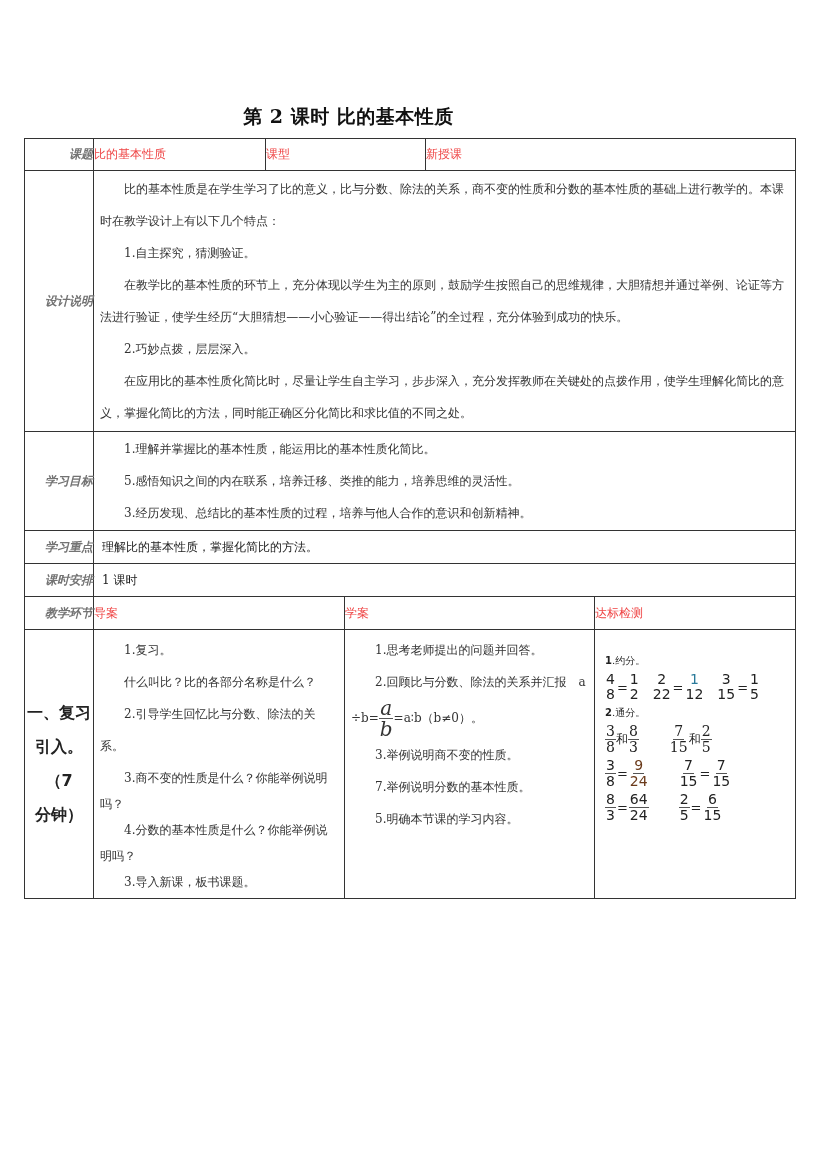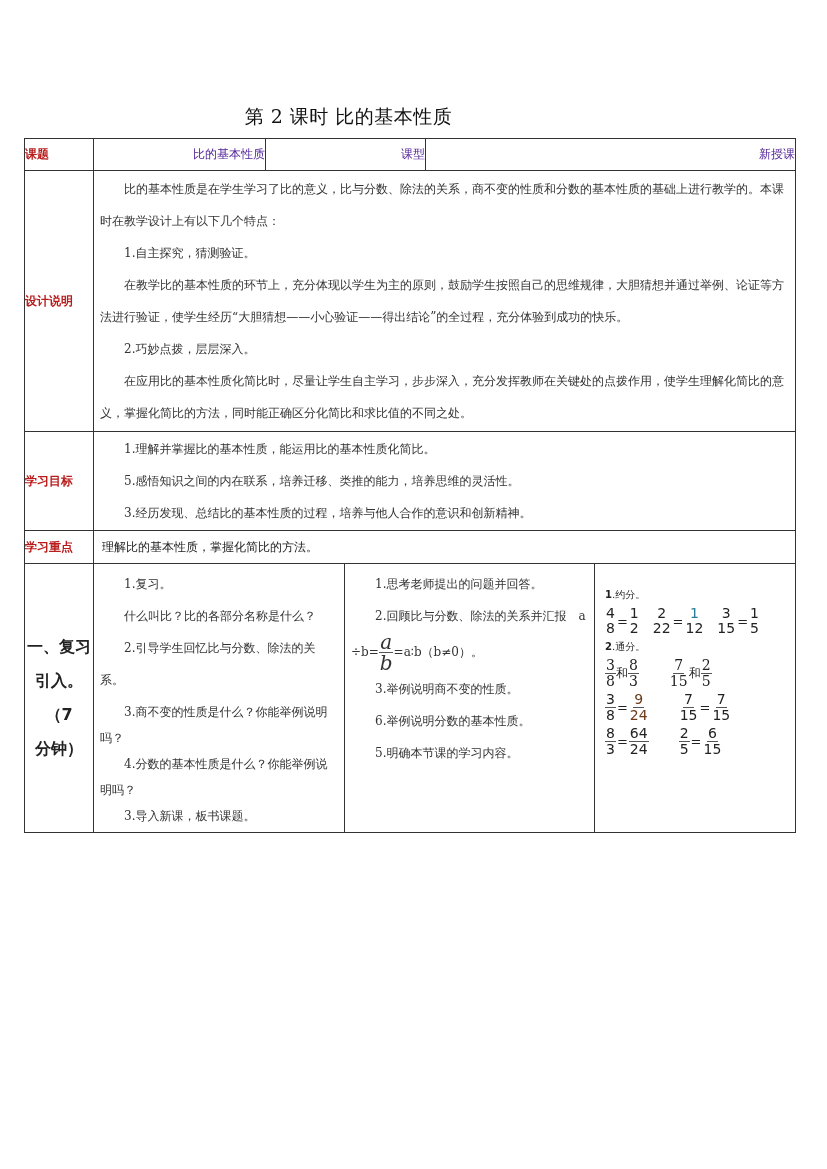--- a/index.html
+++ b/index.html
@@ -1,24 +1,24 @@
 <!DOCTYPE html>
 <html><head>
 <meta charset="utf-8">
 <style>
   html, body { margin: 0; padding: 0; background: #ffffff; }
   body { width: 827px; height: 1169px; position: relative; overflow: hidden;
          font-family: "DejaVu Serif", "Liberation Serif", serif; color: #222; }
   .title { position: absolute; top: 104px; left: 0; width: 697px; text-align: center;
-           font-size: 19px; font-weight: normal; color: #111; letter-spacing: 0.5px; }
+           font-size: 19px; font-weight: bold; color: #111; letter-spacing: 0.5px; }
   table.plan { position: absolute; left: 24px; top: 138px; width: 771px;
                border-collapse: collapse; table-layout: fixed; font-size: 12px; }
   table.plan td { border: 1.2px solid #333; padding: 0; vertical-align: middle; }
-  .lbl { text-align: left; font-weight: bold; font-family: "DejaVu Sans", "Liberation Sans", sans-serif; font-size: 12px; color: #b91c1c; }
-  .ctr { text-align: right; color: #4c1d95; }
+  .lbl { text-align: right; font-weight: bold; font-family: "DejaVu Sans", "Liberation Sans", sans-serif; font-size: 12px; color: #737373; font-style: italic; }
+  .ctr { text-align: left; color: #ef4444; }
   .para { margin: 0; line-height: 32px; font-size: 12px; color: #333; }
   .indent { text-indent: 24px; }
   .cellpad { padding: 4px 6px !important; }
   .row-h33 td { height: 32px; }
   .single { padding-left: 8px !important; }
   .frac { display: inline-flex; flex-direction: column; align-items: center; vertical-align: middle;
           font-family: "DejaVu Sans", "Liberation Sans", sans-serif; font-size: 14px; line-height: 15px; }
   .frac .num { border-bottom: 1px solid #555; padding: 0 1px; }
   .frac .den { padding: 0 1px; }
   .frac.serif { font-family: "DejaVu Serif", "Liberation Serif", serif; }
@@ -77,21 +77,31 @@
       <p class="para indent">1.理解并掌握比的基本性质，能运用比的基本性质化简比。</p>
       <p class="para indent">5.感悟知识之间的内在联系，培养迁移、类推的能力，培养思维的灵活性。</p>
       <p class="para indent">3.经历发现、总结比的基本性质的过程，培养与他人合作的意识和创新精神。</p>
     </td>
   </tr>
 
   <tr class="row-h33">
     <td class="lbl">学习重点</td>
     <td colspan="5" class="single">理解比的基本性质，掌握化简比的方法。</td>
   </tr>
-
+  <tr class="row-h33">
+    <td class="lbl">课时安排</td>
+    <td colspan="5" class="single">1 课时</td>
+  </tr>
+
+  <tr class="row-h33">
+    <td class="lbl">教学环节</td>
+    <td colspan="2" class="ctr" style="font-family:'DejaVu Sans','Liberation Sans',sans-serif;">导案</td>
+    <td colspan="2" class="ctr" style="font-family:'DejaVu Sans','Liberation Sans',sans-serif;">学案</td>
+    <td class="ctr" style="font-family:'DejaVu Sans','Liberation Sans',sans-serif;">达标检测</td>
+  </tr>
 
   <tr style="height:258px">
     <td class="stage-lbl">
       <div>一、复习</div>
       <div>引入。（7</div>
       <div>分钟）</div>
     </td>
     <td colspan="2" class="col-text">
       <p class="para indent">1.复习。</p>
       <p class="para indent">什么叫比？比的各部分名称是什么？</p>
@@ -105,21 +115,21 @@
     <td colspan="2" class="col-text">
       <p class="para indent">1.思考老师提出的问题并回答。</p>
       <p class="para indent">2.回顾比与分数、除法的关系并汇报　a</p>
       <p class="para" style="line-height:40px;">
         <span>÷b=</span><span class="frac serif big">
               <span class="num">a</span>
               <span class="den">b</span>
             </span><span>=a∶b（b≠0）。</span>
       </p>
       <p class="para indent">3.举例说明商不变的性质。</p>
-      <p class="para indent">6.举例说明分数的基本性质。</p>
+      <p class="para indent">7.举例说明分数的基本性质。</p>
       <p class="para indent">5.明确本节课的学习内容。</p>
     </td>
     <td class="check-area">
       <div class="check-title"><b>1</b><span>.约分。</span></div>
       <div class="frow">
         <span class="fgroup">
           <span class="frac" style="--x:0">
                 <span class="den">4</span>
                 <span class="den">8</span>
               </span>

